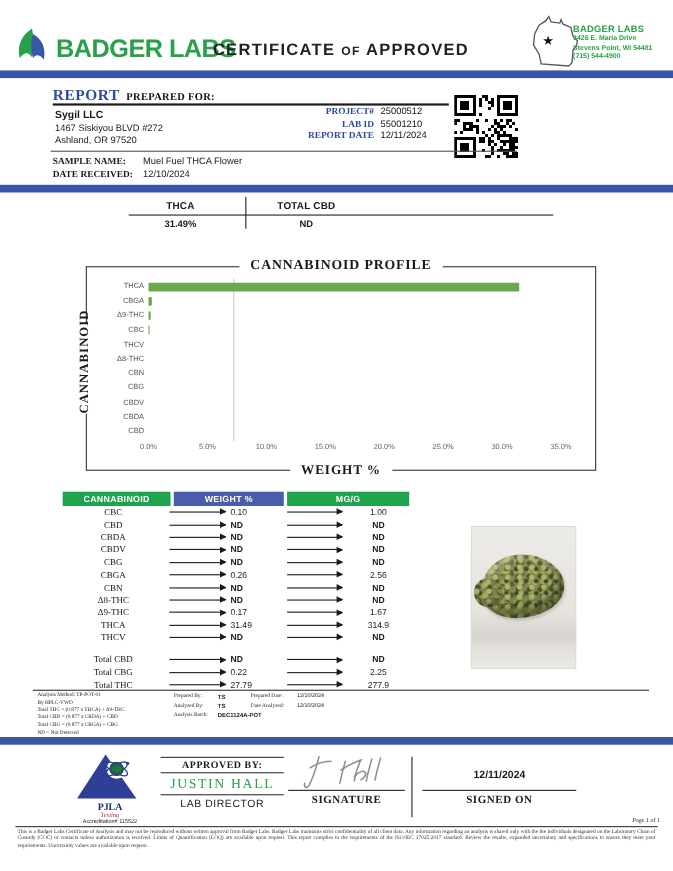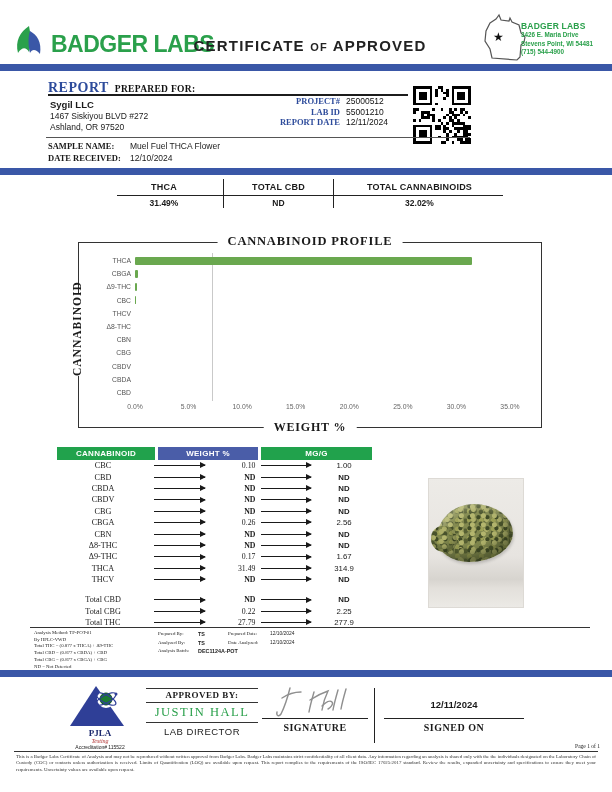--- a/index.html
+++ b/index.html
@@ -71,21 +71,21 @@
   .ctick { position:absolute; width:34px; text-align:center; font-size:6.8px; color:#666; }
 
   
   .rt { left:57px; top:447px; width:315px; }
   .rt-head { display:flex; height:13px; }
   .rt-seg { color:#fff; font-weight:bold; font-size:8px; text-align:center; line-height:13px; letter-spacing:0.3px; }
   .seg-g { background:#21a24c; }
   .seg-b { background:#4a5da8; }
   .rt-row { display:flex; align-items:center; height:11.4px; }
   .rt-name { width:92px; text-align:center; font-family:"Liberation Serif",serif; font-size:8.2px; }
-  .rt-weight { width:46px; text-align:right; font-size:7.8px;font-family:Liberation Serif, serif; }
+  .rt-weight { width:46px; text-align:left; font-size:7.8px; }
   .rt-mgg { width:56px; text-align:center; font-size:7.8px; }
   .rt-val-bold { font-weight:bold; }
   .arr { flex:1; height:1px; background:#1a1a1a; position:relative; margin:0 5px; }
   .arr:after { content:''; position:absolute; right:-1px; top:-2.8px;
     border-left:6px solid #1a1a1a; border-top:3px solid transparent; border-bottom:3px solid transparent; }
   .rt-gap { height:9px; }
   .foot-rule { left:30px; top:627px; width:560px; height:1px; background:#333; }
 
   
   .notes-left { left:34px; top:630px; width:120px; font-family:"Liberation Serif",serif;
@@ -336,24 +336,20 @@
 
   <div class="abs summary">
       <div class="sum-cell">
         <div class="sum-head">THCA</div>
         <div class="sum-val">31.49%</div>
       </div>
       <div class="sum-cell">
         <div class="sum-head">TOTAL CBD</div>
         <div class="sum-val">ND</div>
       </div>
-      <div class="sum-cell">
-        <div class="sum-head">TOTAL CANNABINOIDS</div>
-        <div class="sum-val">32.02%</div>
-      </div>
     </div>
   <div class="abs sum-rule"></div>
 
   <div class="abs chart-box">
     <div class="chart-title">CANNABINOID PROFILE</div>
     <div class="chart-ylabel">CANNABINOID</div>
     <div class="chart-xlabel">WEIGHT %</div>
     <div class="caxis"></div>
     <div class="chart-rows">
         <div class="crow" style="top: 0px;">

